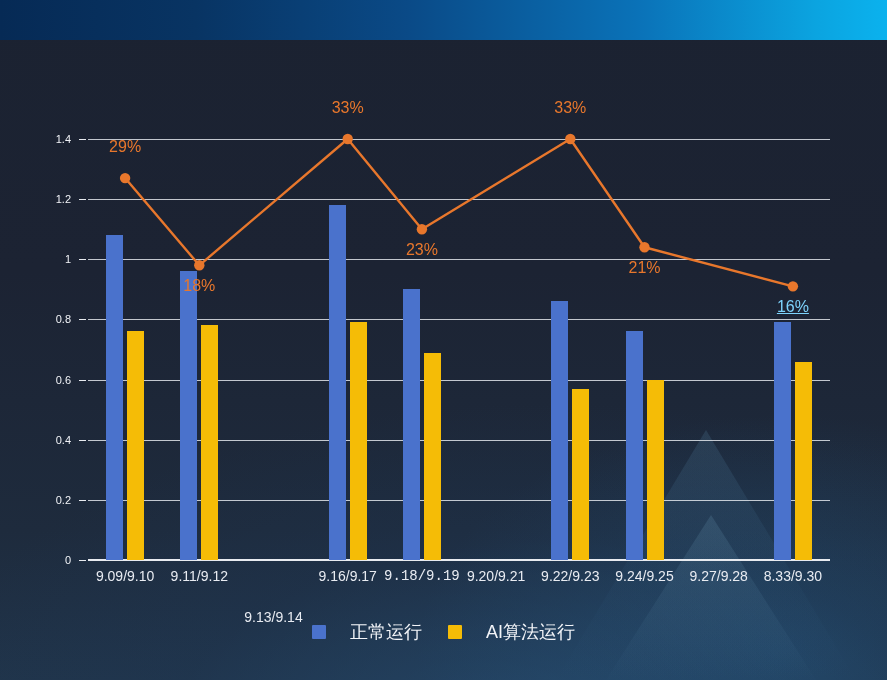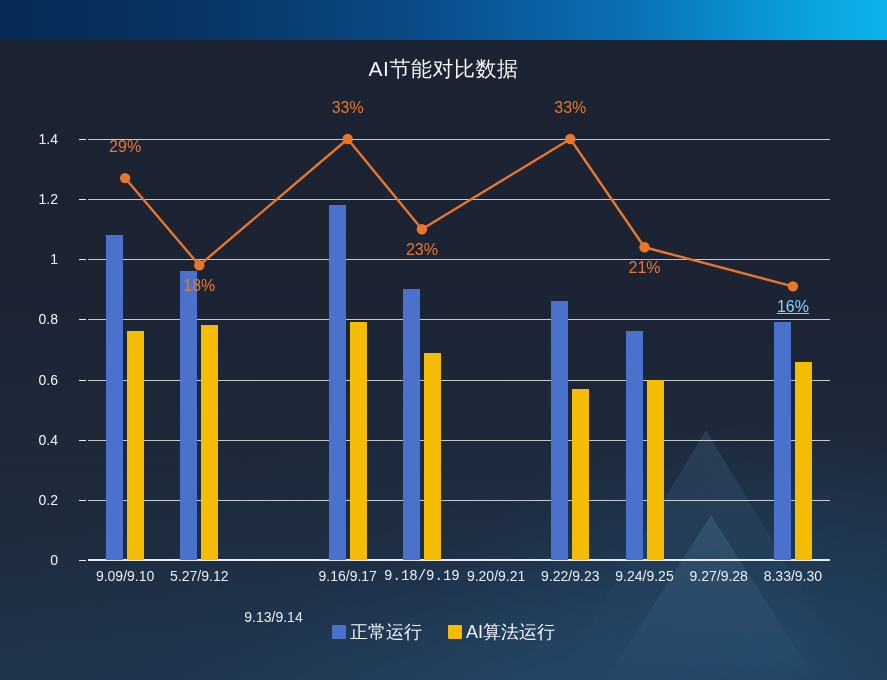--- a/index.html
+++ b/index.html
@@ -93,24 +93,24 @@
   .tick-mark {
     position: absolute;
     width: 7px;
     height: 1px;
     background: #e8ebf0;
     left: -9px;
   }
   .ylabel {
     position: absolute;
     right: 100%;
-    margin-right: 30px;
+    margin-right: 17px;
     transform: translateY(-50%);
     color: #f1f3f7;
-    font-size: 14px;
+    font-size: 11px;
     white-space: nowrap;
   }
   .xlabel {
     position: absolute;
     top: 429px;
     transform: translateX(-50%);
     color: #e9ecf2;
     font-size: 14px;
     white-space: nowrap;
   }
@@ -146,42 +146,41 @@
     top: 620px;
     width: 887px;
     display: flex;
     justify-content: center;
     align-items: center;
     gap: 26px;
   }
   .legend-item {
     display: flex;
     align-items: center;
-    gap: 4px;
+    gap: 24px;
   }
   .legend-swatch {
     width: 14px;
     height: 14px;
     border-radius: 1px;
   }
   .legend-text {
     color: #f2f4f8;
     font-size: 18px;
   }
 </style>
 </head>
 <body>
 
 <div id="slide">
   <div class="bg-base"></div>
   <div class="bg-mountain"></div>
   <div class="bg-mountain2"></div>
   <div class="top-strip"></div>
 
-  <div class="chart-title">AI节能对比数据</div>
 
   <div id="plot">
     <div id="gridlines">
         <div class="tick-mark" style="top: 421px;"></div>
         <div class="gridline" style="top: 360.857px;"></div>
         <div class="tick-mark" style="top: 360.857px;"></div>
         <div class="gridline" style="top: 300.714px;"></div>
         <div class="tick-mark" style="top: 300.714px;"></div>
         <div class="gridline" style="top: 240.571px;"></div>
         <div class="tick-mark" style="top: 240.571px;"></div>
@@ -235,21 +234,21 @@
         <div class="pct-label" style="left: 37.1px; top: -0.907143px; color: rgb(232, 119, 44);">29%</div>
         <div class="pct-label" style="left: 111.3px; top: 138.3px; color: rgb(232, 119, 44);">18%</div>
         <div class="pct-label" style="left: 259.7px; top: -40px; color: rgb(232, 119, 44);">33%</div>
         <div class="pct-label" style="left: 333.9px; top: 102.214px; color: rgb(232, 119, 44);">23%</div>
         <div class="pct-label" style="left: 482.3px; top: -40px; color: rgb(232, 119, 44);">33%</div>
         <div class="pct-label" style="left: 556.5px; top: 120.257px; color: rgb(232, 119, 44);">21%</div>
         <div class="pct-label" style="left: 704.9px; top: 159.35px; color: #7dd3fc; text-decoration: underline;">16%</div>
       </div>
     <div id="xlabels">
         <div class="xlabel" style="left: 37.1px;">9.09/9.10</div>
-        <div class="xlabel" style="left: 111.3px;">5.27/9.12</div>
+        <div class="xlabel" style="left: 111.3px;">9.11/9.12</div>
         <div class="xlabel" style="left: 185.5px; margin-top: 41px;">9.13/9.14</div>
         <div class="xlabel" style="left: 259.7px;">9.16/9.17</div>
         <div class="xlabel" style="left: 333.9px; font-family: Liberation Mono, monospace;">9.18/9.19</div>
         <div class="xlabel" style="left: 408.1px;">9.20/9.21</div>
         <div class="xlabel" style="left: 482.3px;">9.22/9.23</div>
         <div class="xlabel" style="left: 556.5px;">9.24/9.25</div>
         <div class="xlabel" style="left: 630.7px;">9.27/9.28</div>
         <div class="xlabel" style="left: 704.9px;">8.33/9.30</div>
       </div>
   </div>

